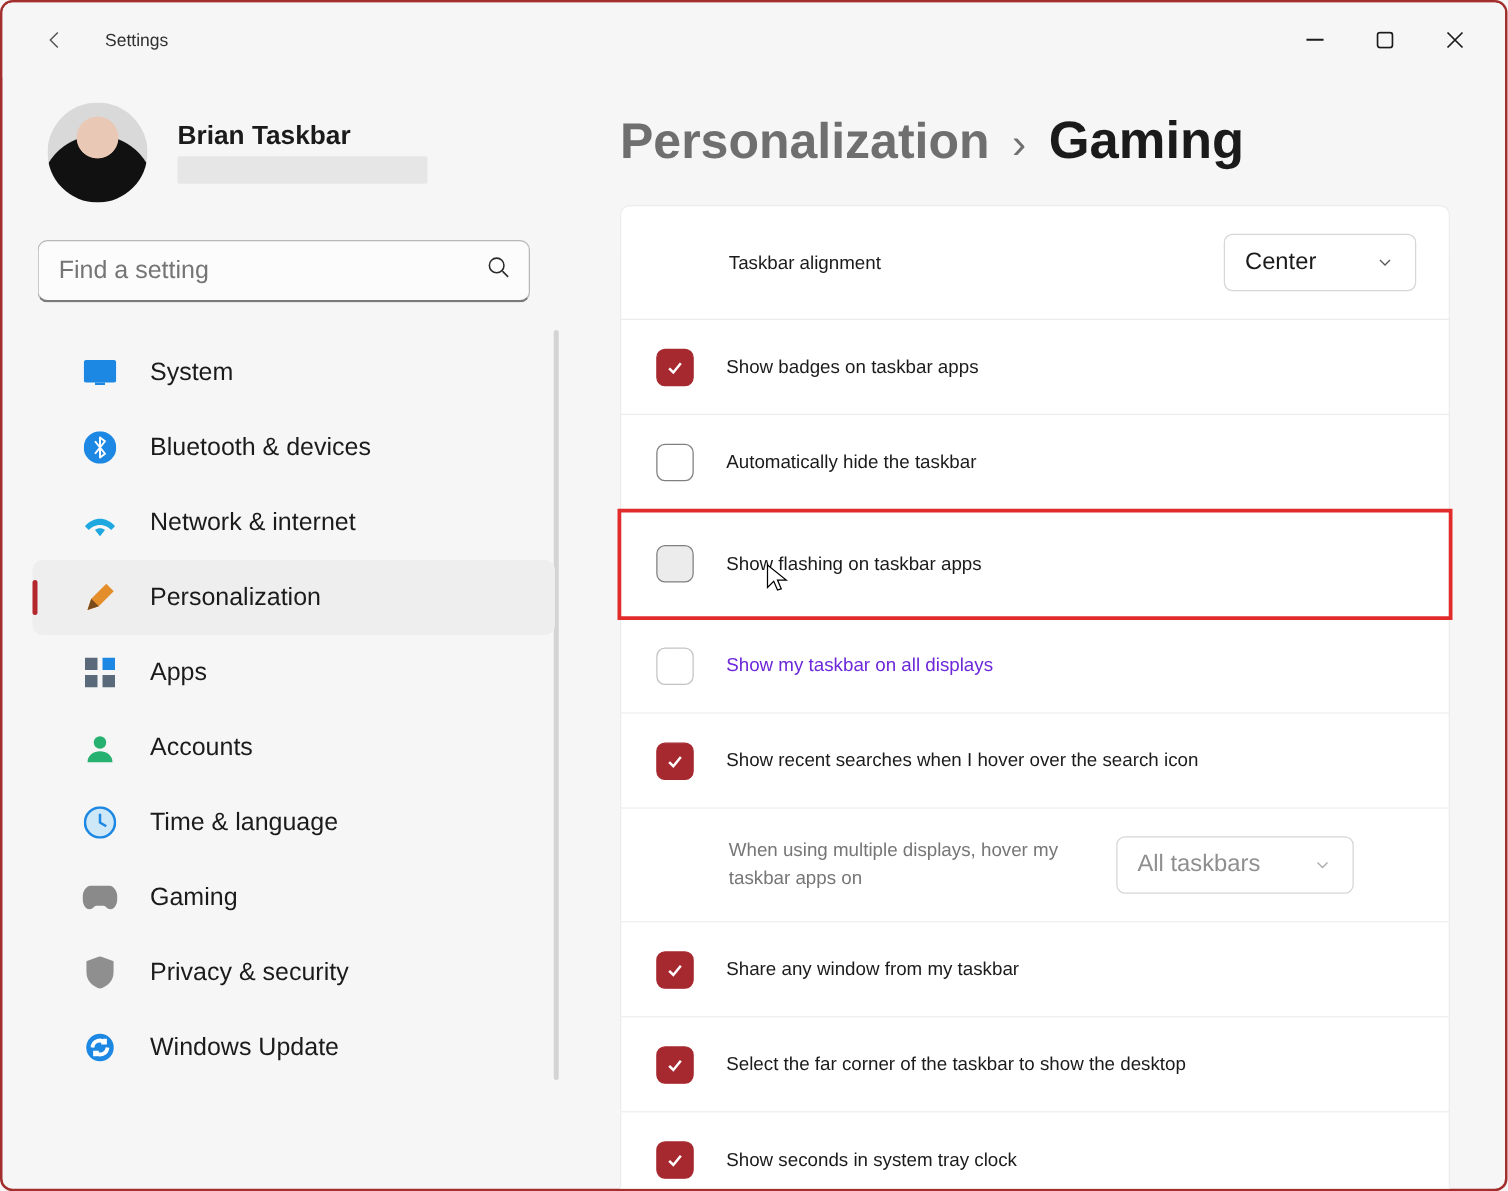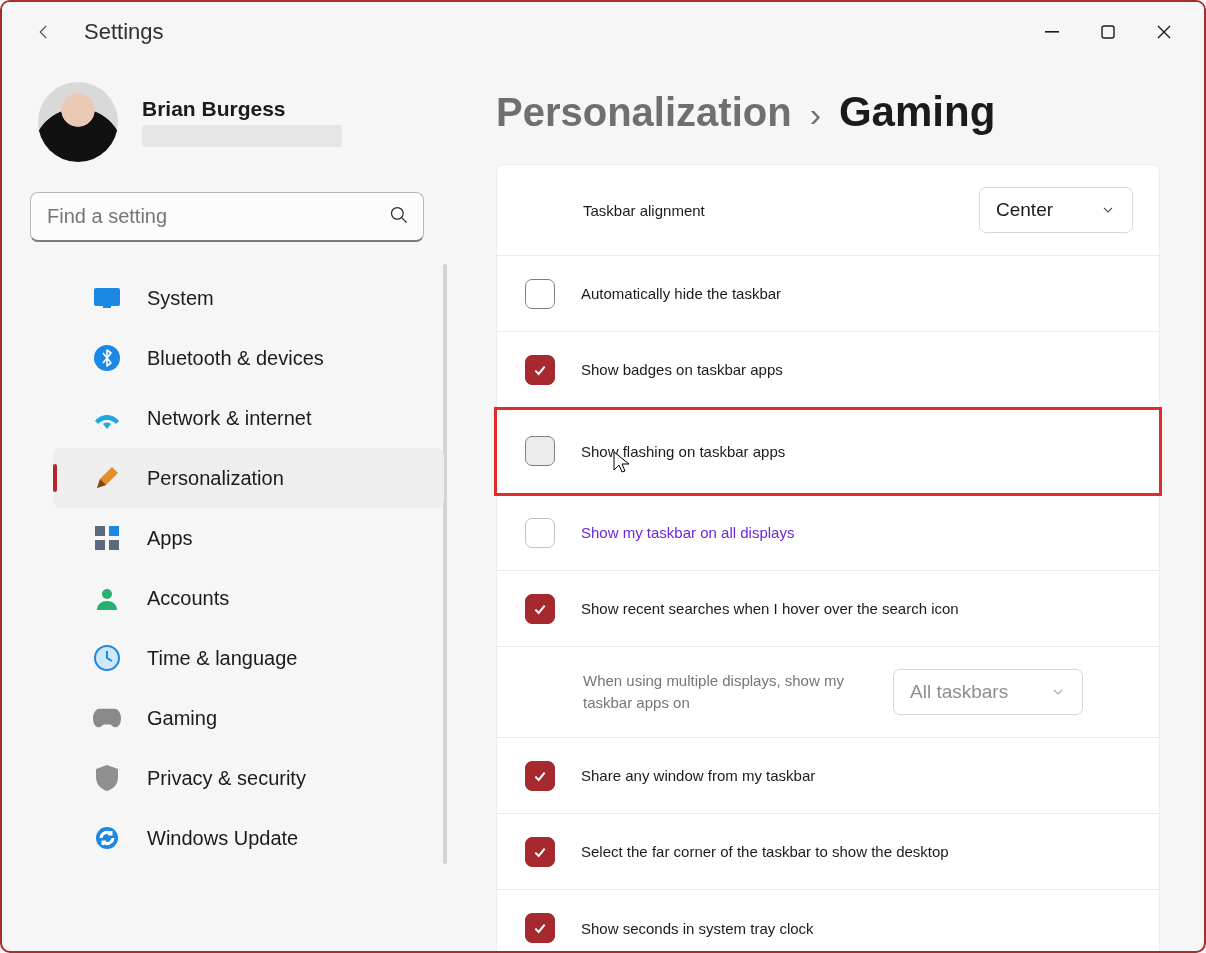--- a/index.html
+++ b/index.html
@@ -25,21 +25,21 @@
     background:#f6f6f6;
   }
   .titlebar .back {
     width:36px; height:36px;
     display:flex;align-items:center;justify-content:center;
     color:#505050;
     border-radius:6px;
   }
   .titlebar .appname {
     margin-left:22px;
-    font-size:22px;
+    font-size:14px;
     color:#303030;
   }
   .titlebar .spacer { flex:1; }
   .titlebar .winbtn {
     width:56px; height:44px;
     display:flex;align-items:center;justify-content:center;
     color:#1b1b1b;
   }
 
   
@@ -81,21 +81,21 @@
     border-radius:8px;
     background:#fcfcfc;
     padding:0 14px;
   }
   .search input {
     flex:1; border:none; outline:none; background:transparent;
     font-size:20px; color:#6d6d6d;
   }
   .search .mag { color:#2b2b2b; }
 
-  .nav { padding:8px 0 0 0; position:relative;margin-left:27px; }
+  .nav { padding:8px 0 0 0; position:relative; }
   .nav-scroll-line {
     position:absolute; right:5px; top:4px; bottom:4px;
     width:4px; background:#d4d4d4; border-radius:2px;
   }
   .nav-item {
     display:flex; align-items:center;
     height:60px;
     padding:0 0 0 40px;
     font-size:20px;
     color:#1b1b1b;
@@ -211,21 +211,21 @@
       </svg>
   </div>
 </div>
 
 <div class="shell">
 
   <div class="sidebar">
     <div class="profile">
       <div class="avatar"></div>
       <div>
-        <div class="profile-name">Brian Burgess</div>
+        <div class="profile-name">Brian Taskbar</div>
         <div class="profile-sub"></div>
       </div>
     </div>
 
     <div class="search-wrap">
       <div class="search">
         <input placeholder="Find a setting" style="">
         <span class="mag">
           <svg width="20" height="20" viewBox="0 0 24 24" fill="none" stroke="currentColor" stroke-width="1.5">
               <circle cx="10" cy="10" r="7"></circle>
@@ -353,54 +353,54 @@
         <span class="label">Taskbar alignment</span>
         <div class="dd">
           <span>Center</span>
           <svg width="16" height="16" viewBox="0 0 24 24" fill="none" stroke="#555" stroke-width="1.6">
               <path d="M6 9l6 6 6-6"></path>
             </svg>
         </div>
       </div>
 
       <div class="card">
-        <span class="chk"></span>
-        <span class="label">Automatically hide the taskbar</span>
-      </div>
-
-      <div class="card">
         <span class="chk on">
           <svg viewBox="0 0 24 24" fill="none" stroke="currentColor" stroke-width="3">
               <path d="M5 13l5 5 9-11"></path>
             </svg>
         </span>
         <span class="label">Show badges on taskbar apps</span>
       </div>
 
+      <div class="card">
+        <span class="chk"></span>
+        <span class="label">Automatically hide the taskbar</span>
+      </div>
+
       <div class="card" id="flash-row" style="padding-top:28px;padding-bottom:28px;">
         <span class="chk" style="background:#ececec;"></span>
         <span class="label">Show flashing on taskbar apps</span>
       </div>
 
       <div class="card disabled">
         <span class="chk"></span>
         <span class="label">Show my taskbar on all displays</span>
       </div>
 
       <div class="card">
         <span class="chk on">
           <svg viewBox="0 0 24 24" fill="none" stroke="currentColor" stroke-width="3">
               <path d="M5 13l5 5 9-11"></path>
             </svg>
         </span>
         <span class="label" style="line-height:1.4">Show recent searches when I hover over the search icon</span>
       </div>
 
       <div class="card secondary">
-        <span class="label" style="max-width:310px;line-height:1.45">When using multiple displays, show my taskbar apps on</span>
+        <span class="label" style="max-width:310px;line-height:1.45">When using multiple displays, hover my taskbar apps on</span>
         <div class="dd disabled" style="width:190px;">
           <span>All taskbars</span>
           <svg width="16" height="16" viewBox="0 0 24 24" fill="none" stroke="#aaa" stroke-width="1.6">
               <path d="M6 9l6 6 6-6"></path>
             </svg>
         </div>
       </div>
 
       <div class="card">
         <span class="chk on">

